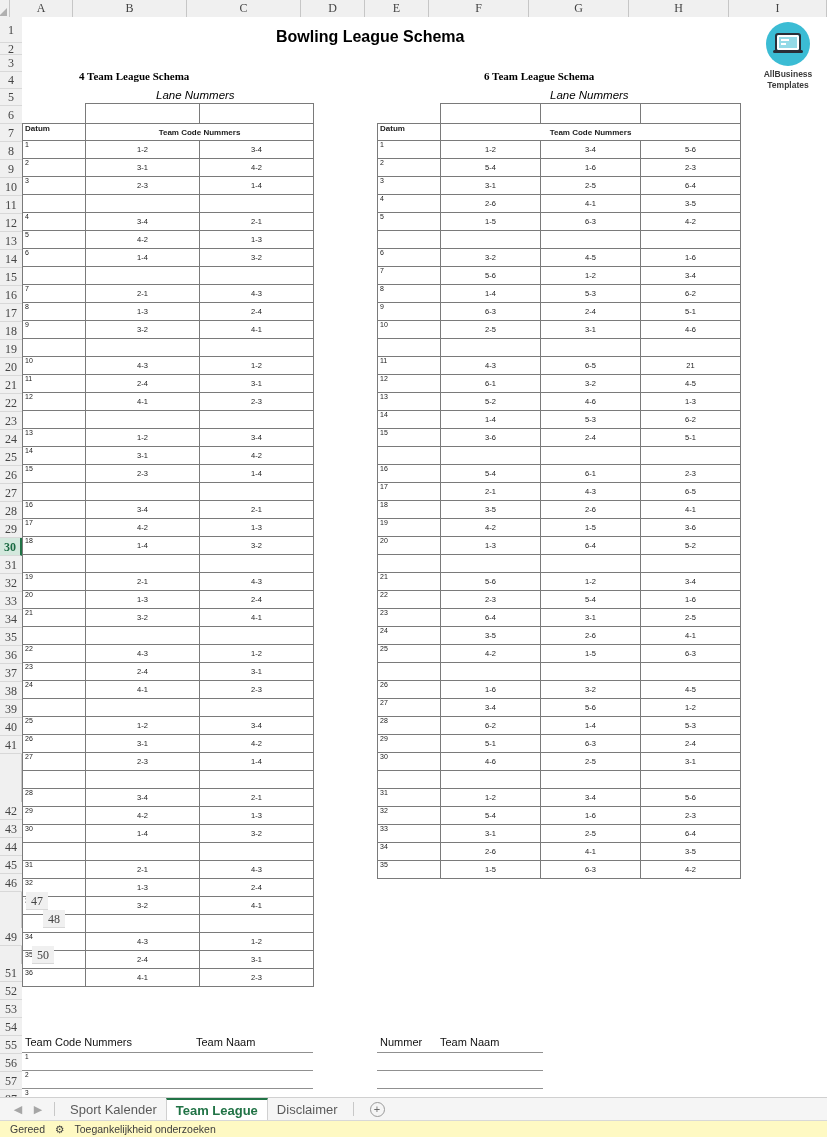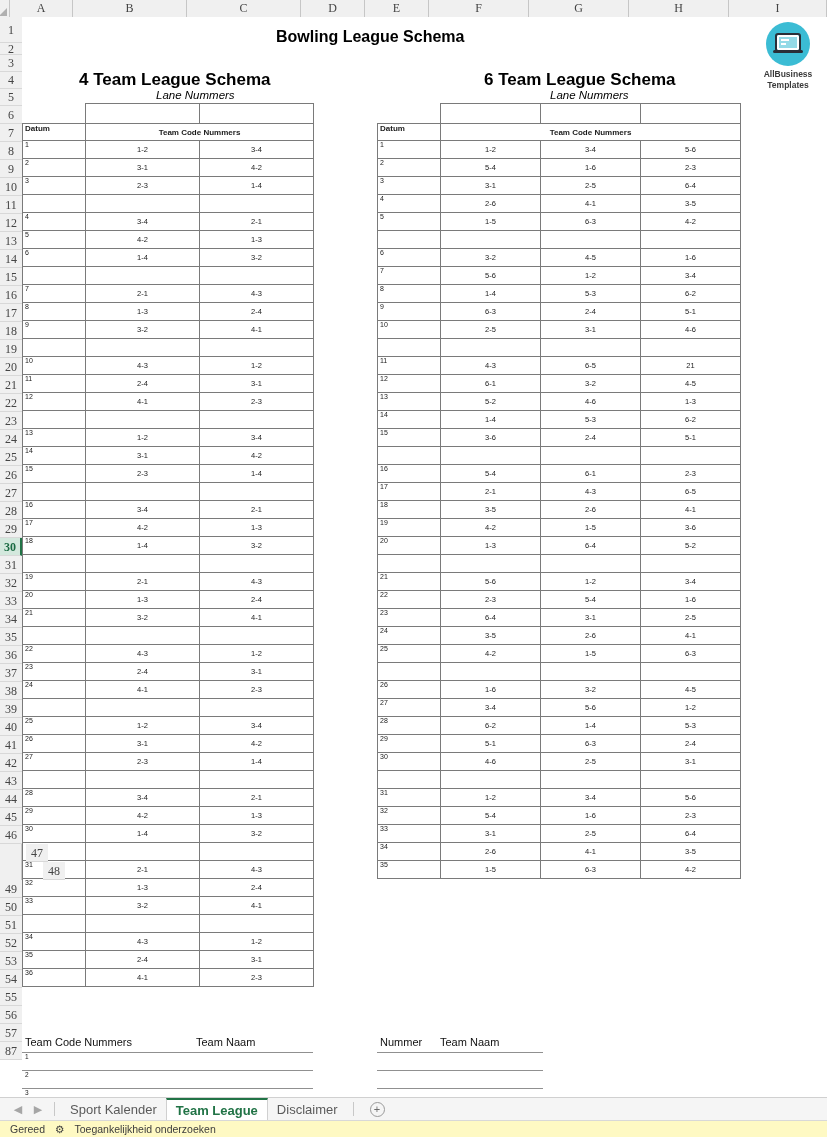--- a/index.html
+++ b/index.html
@@ -73,21 +73,21 @@
     overflow: hidden;
   }
 
   .ttl {
     position: absolute;
     font-weight: bold;
     color: #000;
     white-space: nowrap;
   }
   .doc-title { font-size: 16px; }
-  .sub-title { font-size: 17px; }
+  .sub-title { font-size: 11px; font-family: Liberation Serif, serif; }
   .lane-label {
     position: absolute;
     font-style: italic;
     font-size: 11.5px;
     color: #000;
     white-space: nowrap;
   }
 
   
   table.schema {
@@ -266,29 +266,29 @@
       <div class="row-head" style="height: 18px; line-height: 18px;">32</div>
       <div class="row-head" style="height: 18px; line-height: 18px;">33</div>
       <div class="row-head" style="height: 18px; line-height: 18px;">34</div>
       <div class="row-head" style="height: 18px; line-height: 18px;">35</div>
       <div class="row-head" style="height: 18px; line-height: 18px;">36</div>
       <div class="row-head" style="height: 18px; line-height: 18px;">37</div>
       <div class="row-head" style="height: 18px; line-height: 18px;">38</div>
       <div class="row-head" style="height: 18px; line-height: 18px;">39</div>
       <div class="row-head" style="height: 18px; line-height: 18px;">40</div>
       <div class="row-head" style="height: 18px; line-height: 18px;">41</div>
-      <div class="row-head" style="height: 18px; line-height: 18px;">42</div>
+      <div class="row-head" style="height: 18px; line-height: 18px; margin-top: 48px;">42</div>
       <div class="row-head" style="height: 18px; line-height: 18px;">43</div>
       <div class="row-head" style="height: 18px; line-height: 18px;">44</div>
       <div class="row-head" style="height: 18px; line-height: 18px;">45</div>
       <div class="row-head" style="height: 18px; line-height: 18px;">46</div>
       <div class="row-head" style="height: 18px; line-height: 18px; margin-left: 26px;">47</div>
       <div class="row-head" style="height: 18px; line-height: 18px; margin-left: 43px;">48</div>
       <div class="row-head" style="height: 18px; line-height: 18px;">49</div>
-      <div class="row-head" style="height: 18px; line-height: 18px;">50</div>
+      <div class="row-head" style="height: 18px; line-height: 18px; margin-left: 32px;">50</div>
       <div class="row-head" style="height: 18px; line-height: 18px;">51</div>
       <div class="row-head" style="height: 18px; line-height: 18px;">52</div>
       <div class="row-head" style="height: 18px; line-height: 18px;">53</div>
       <div class="row-head" style="height: 18px; line-height: 18px;">54</div>
       <div class="row-head" style="height: 18px; line-height: 18px;">55</div>
       <div class="row-head" style="height: 18px; line-height: 18px;">56</div>
       <div class="row-head" style="height: 18px; line-height: 18px;">57</div>
       <div class="row-head" style="height: 18px; line-height: 18px;">87</div>
     </div>
 

